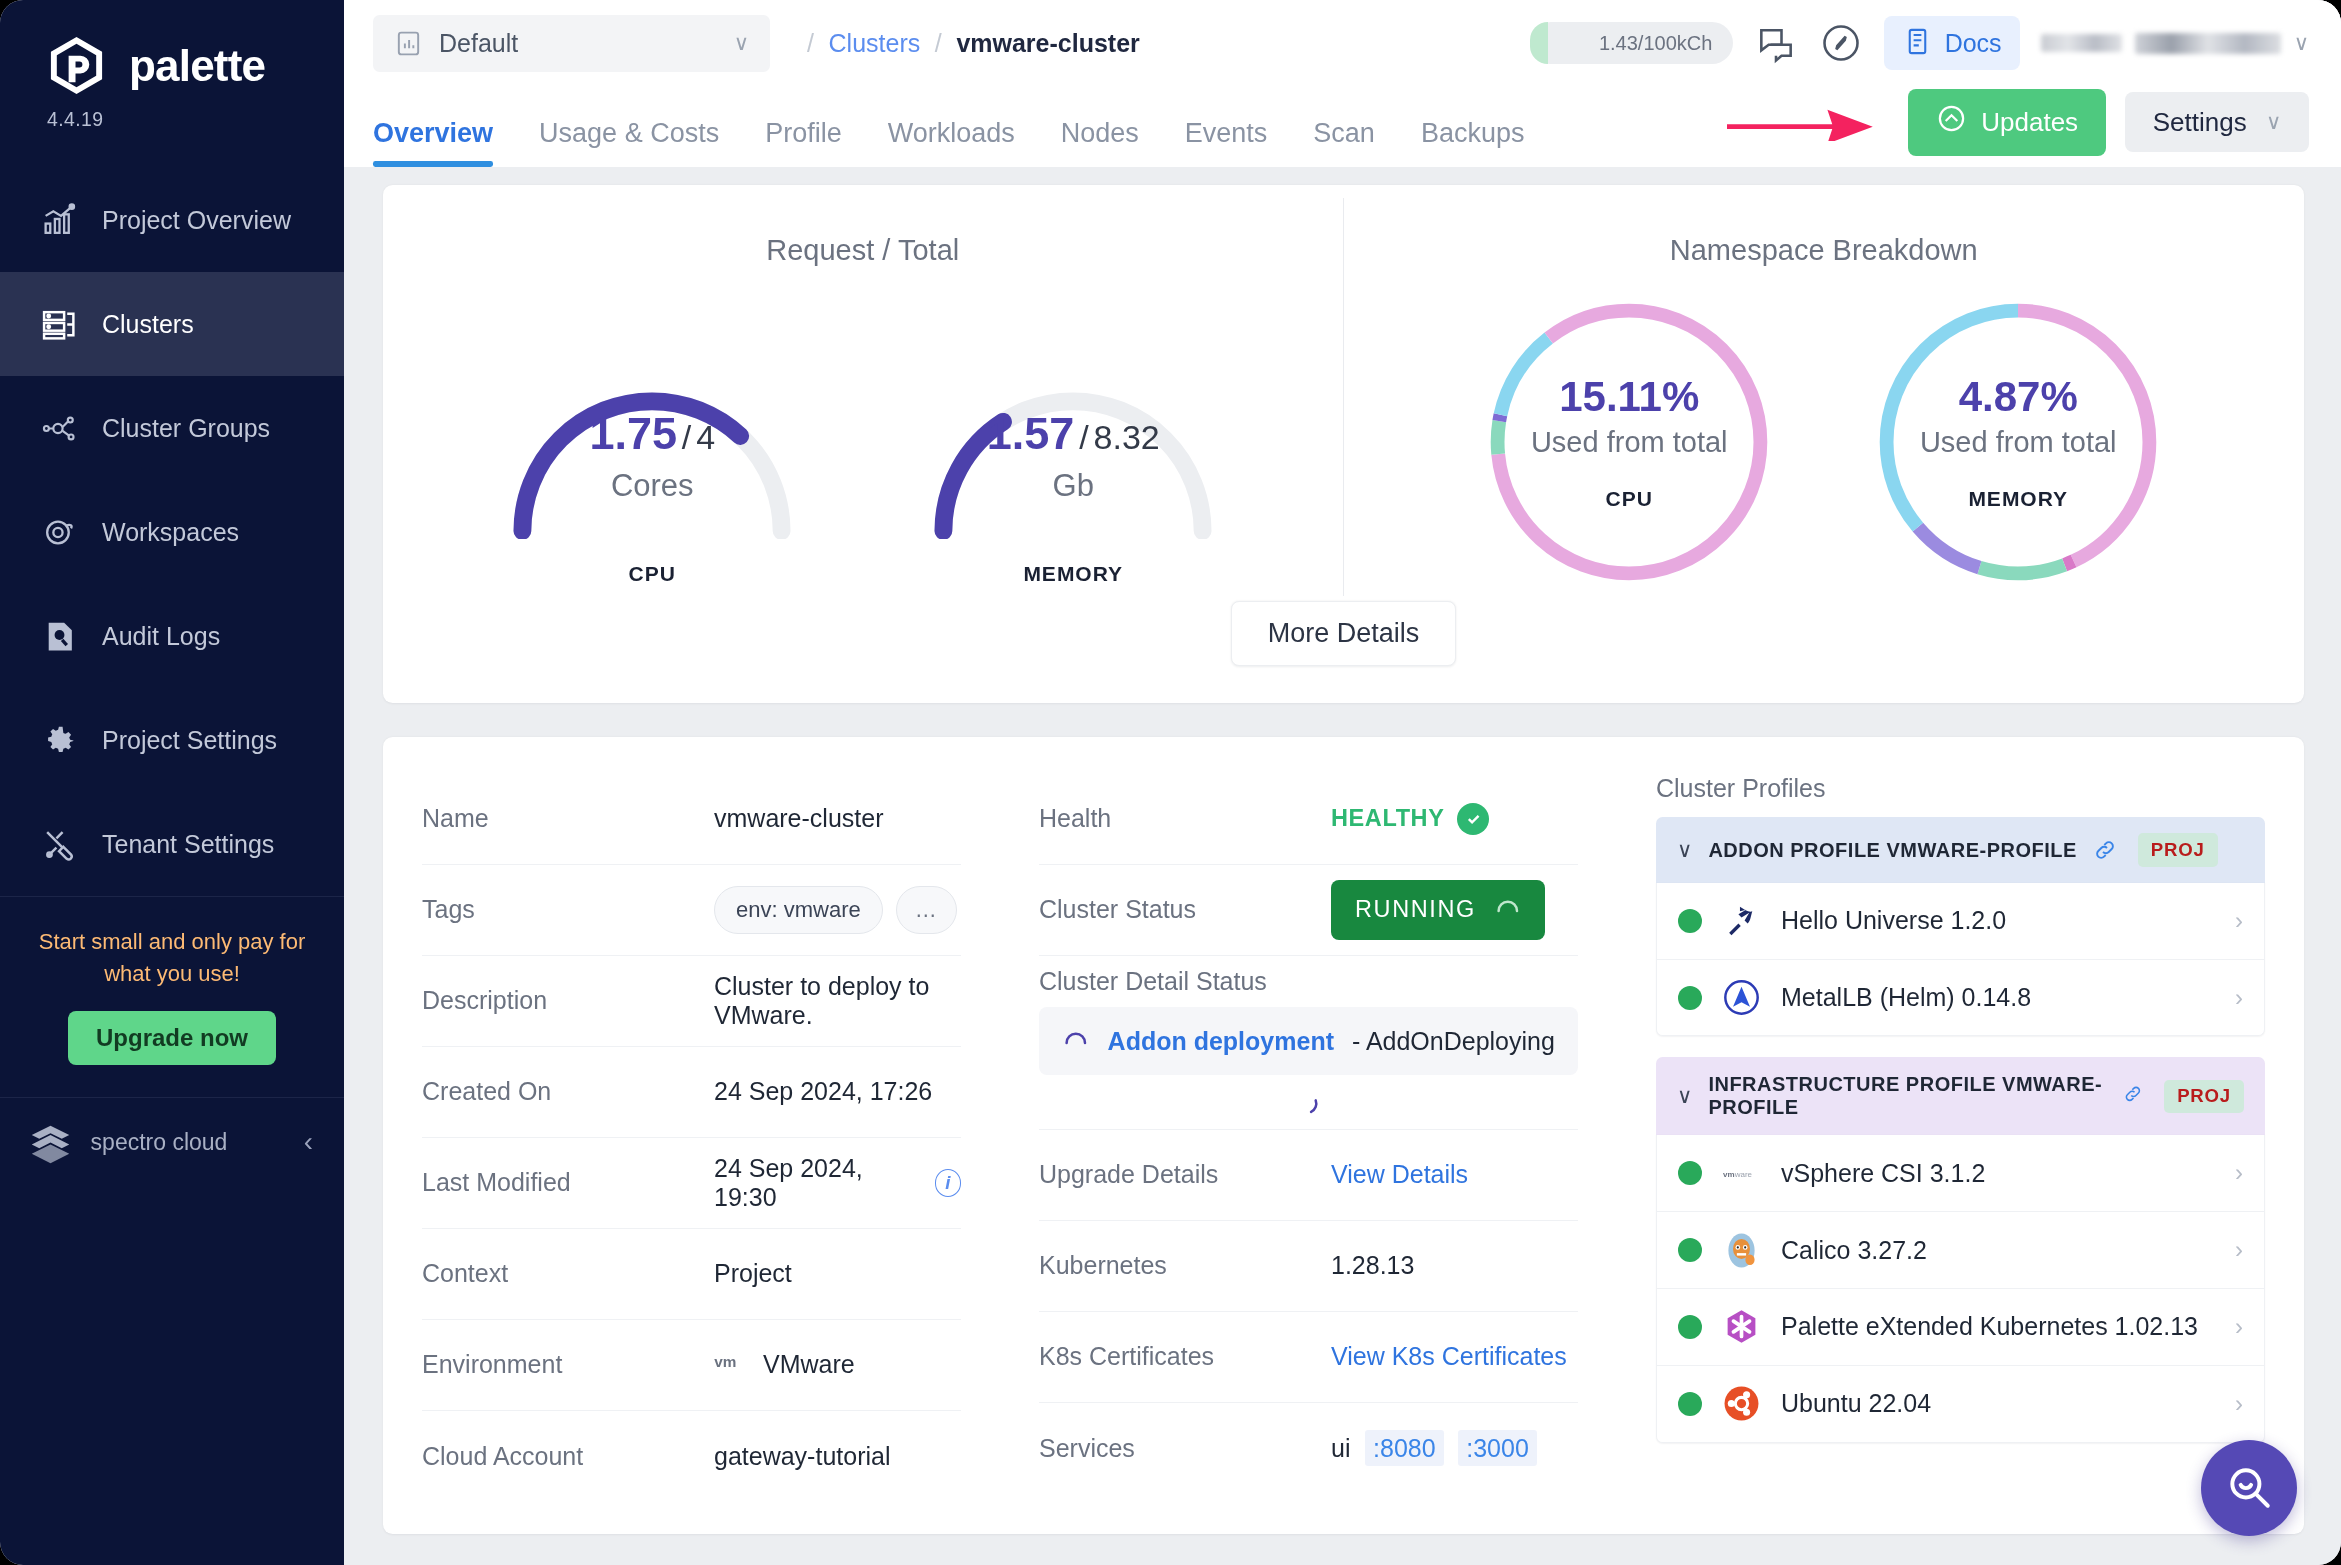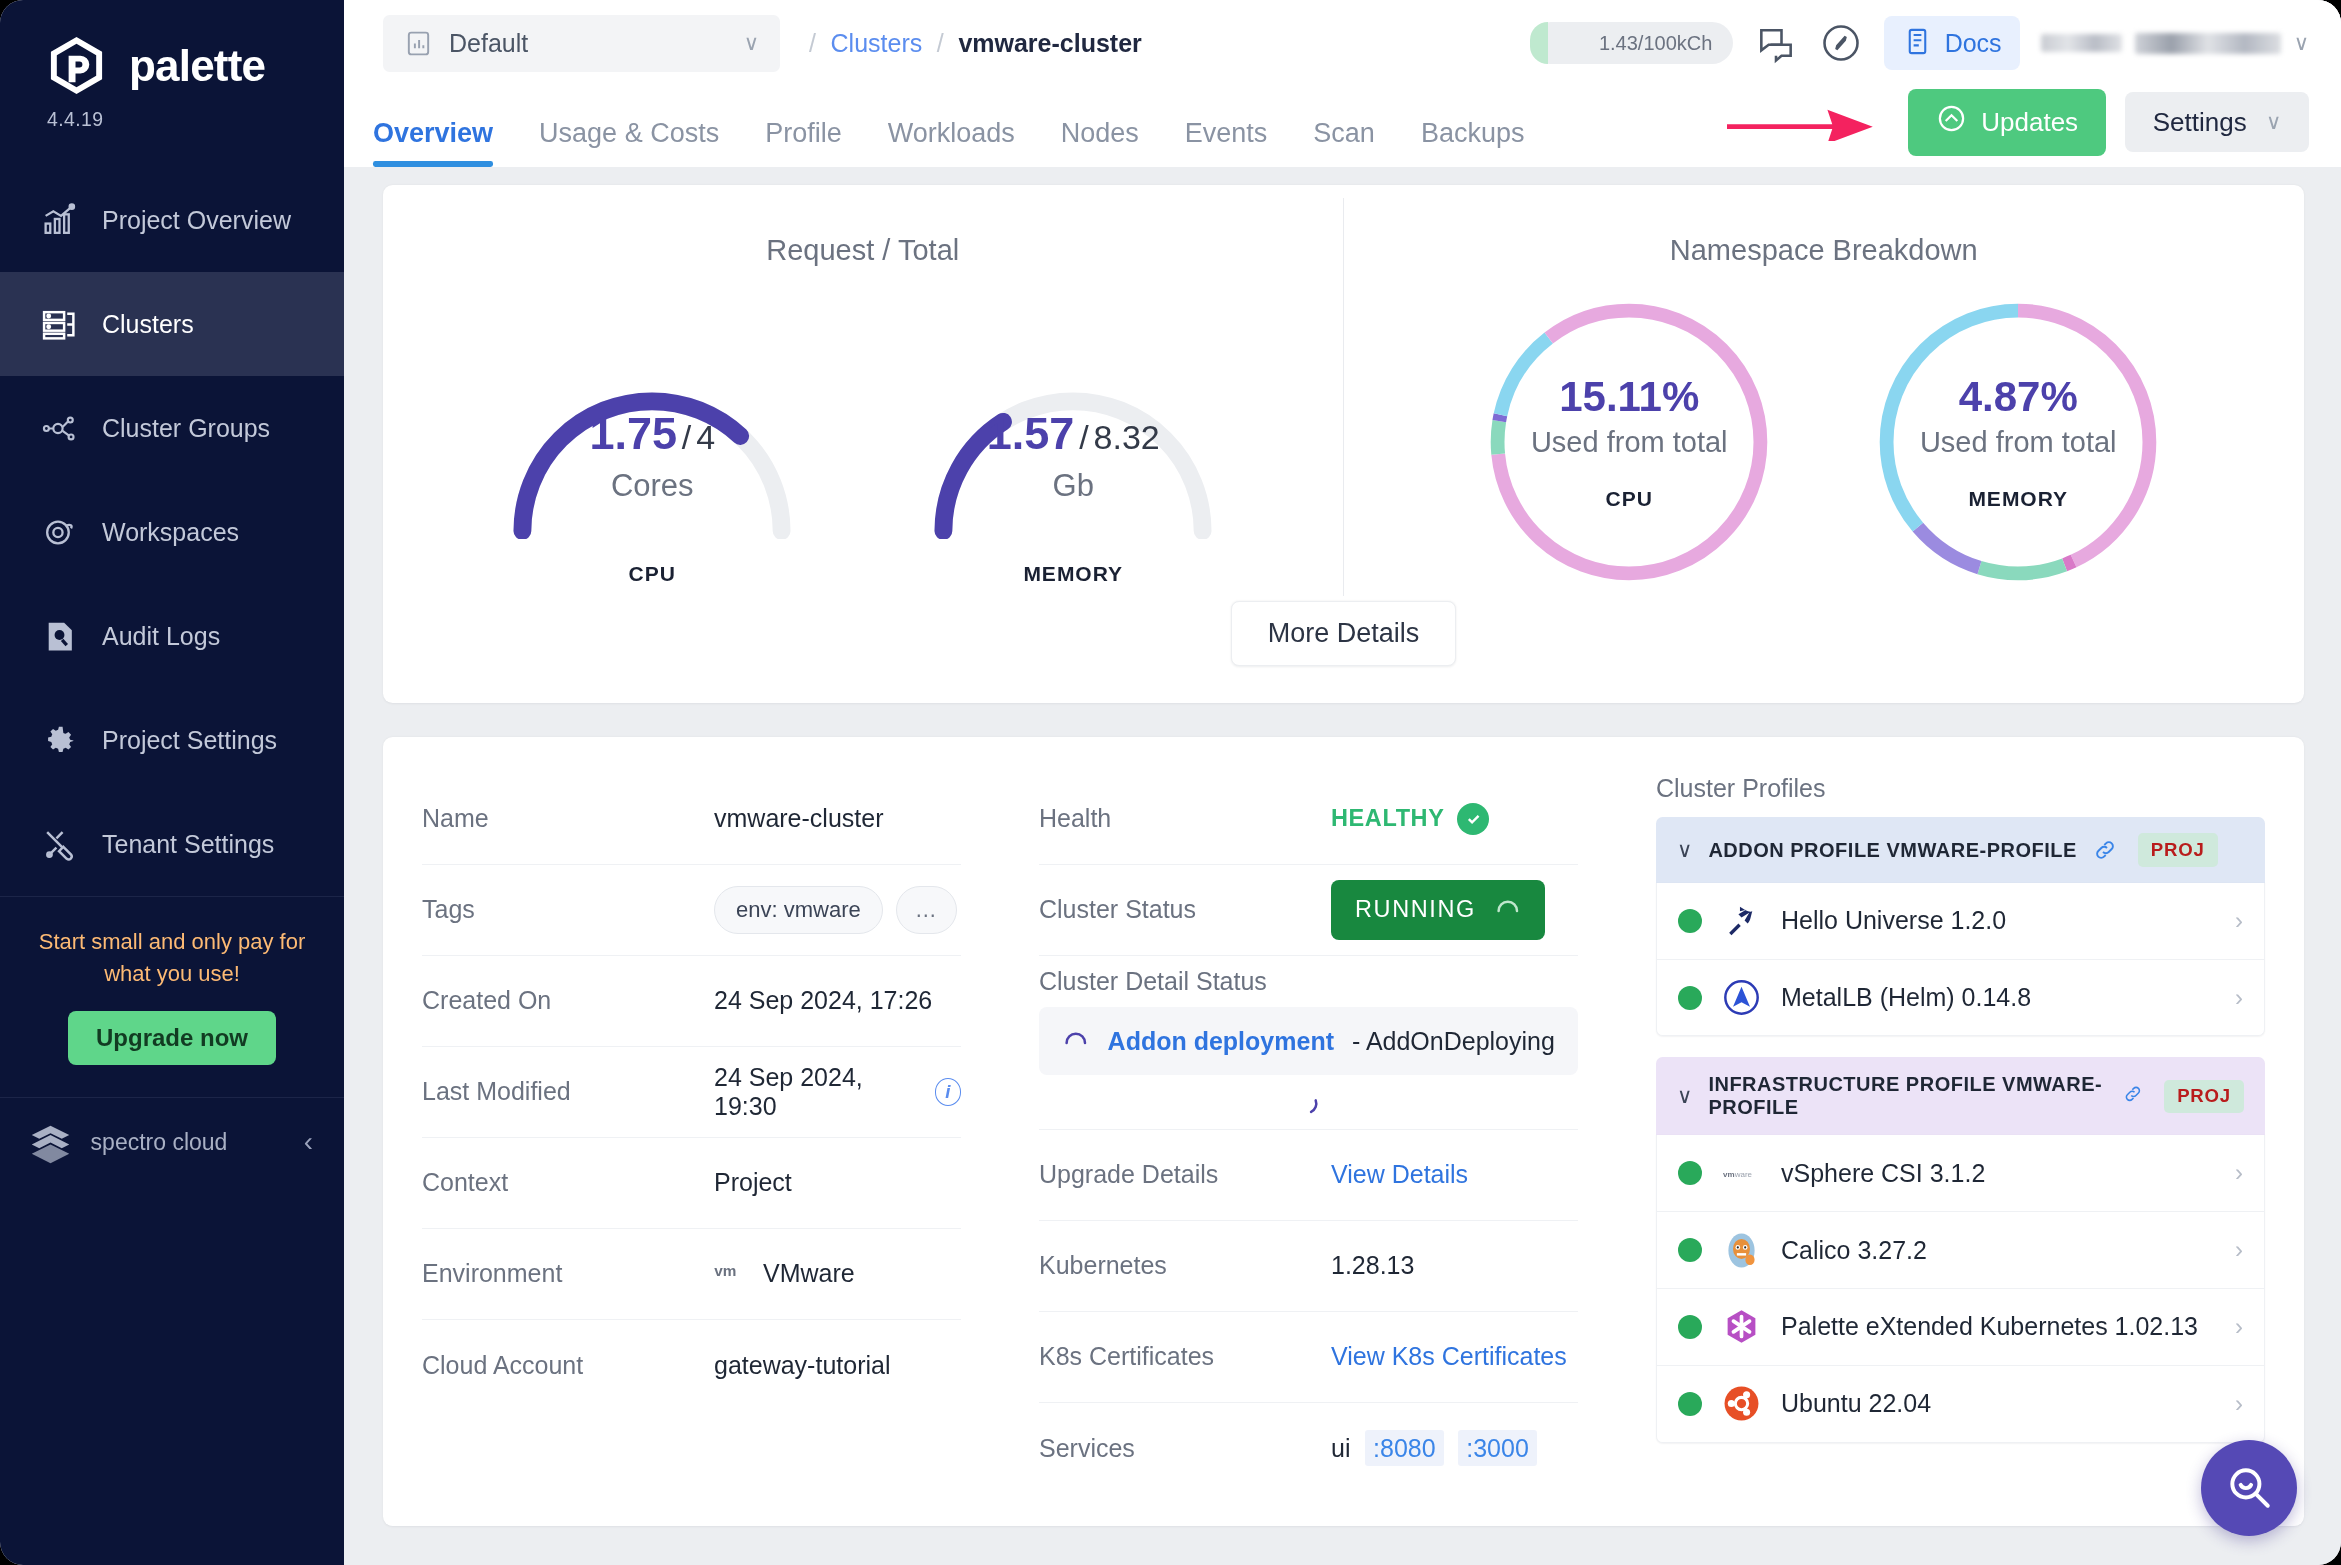--- a/index.html
+++ b/index.html
@@ -60,21 +60,21 @@
   }
   .footer-logo { width: 45px; height: 45px; flex: 0 0 45px; }
   .footer-name { font-size: 23px; color: #a9b0c4; flex: 1 1 auto; }
   .collapse-btn { color: #9aa2bb; font-size: 27.6px; cursor: pointer; line-height: 1; }
 
   
   .main { flex: 1 1 auto; display: flex; flex-direction: column; min-width: 0; background: #eceef1; }
 
   .topbar {
     height: 86px; flex: 0 0 86px; background: #fff;
-    display: flex; align-items: center; padding: 0 32px 0 39px; gap: 0;
+    display: flex; align-items: center; padding: 0 32px 0 29px; gap: 8px;
   }
   .proj-select {
     width: 397px; height: 57px; background: #f3f4f6; border-radius: 6.5px;
     display: flex; align-items: center; gap: 16px; padding: 0 21px; cursor: pointer;
   }
   .proj-icon { width: 29px; height: 29px; flex: 0 0 29px; }
   .proj-label { flex: 1 1 auto; font-size: 25px; color: #4b5565; }
   .chev { color: #9aa3b0; font-size: 21px; }
 
   .crumbs { display: flex; align-items: center; gap: 14.6px; margin-left: 29px; font-size: 25px; }
@@ -552,20 +552,24 @@
           <div class="drow">
             <span class="dlabel">Name</span>
             <span class="dval">vmware-cluster</span>
           </div>
           <div class="drow">
             <span class="dlabel">Tags</span>
             <span class="dval r">
               <span class="tag">env: vmware</span>
               <span class="tag more">…</span>
             </span>
+          </div>
+          <div class="drow">
+            <span class="dlabel">Description</span>
+            <span class="dval">Cluster to deploy to VMware.</span>
           </div>
           <div class="drow">
             <span class="dlabel">Created On</span>
             <span class="dval">24 Sep 2024, 17:26</span>
           </div>
           <div class="drow">
             <span class="dlabel">Last Modified</span>
             <span class="dval r">
               <span>24 Sep 2024, 19:30</span>
               <span class="info-i">i</span>

